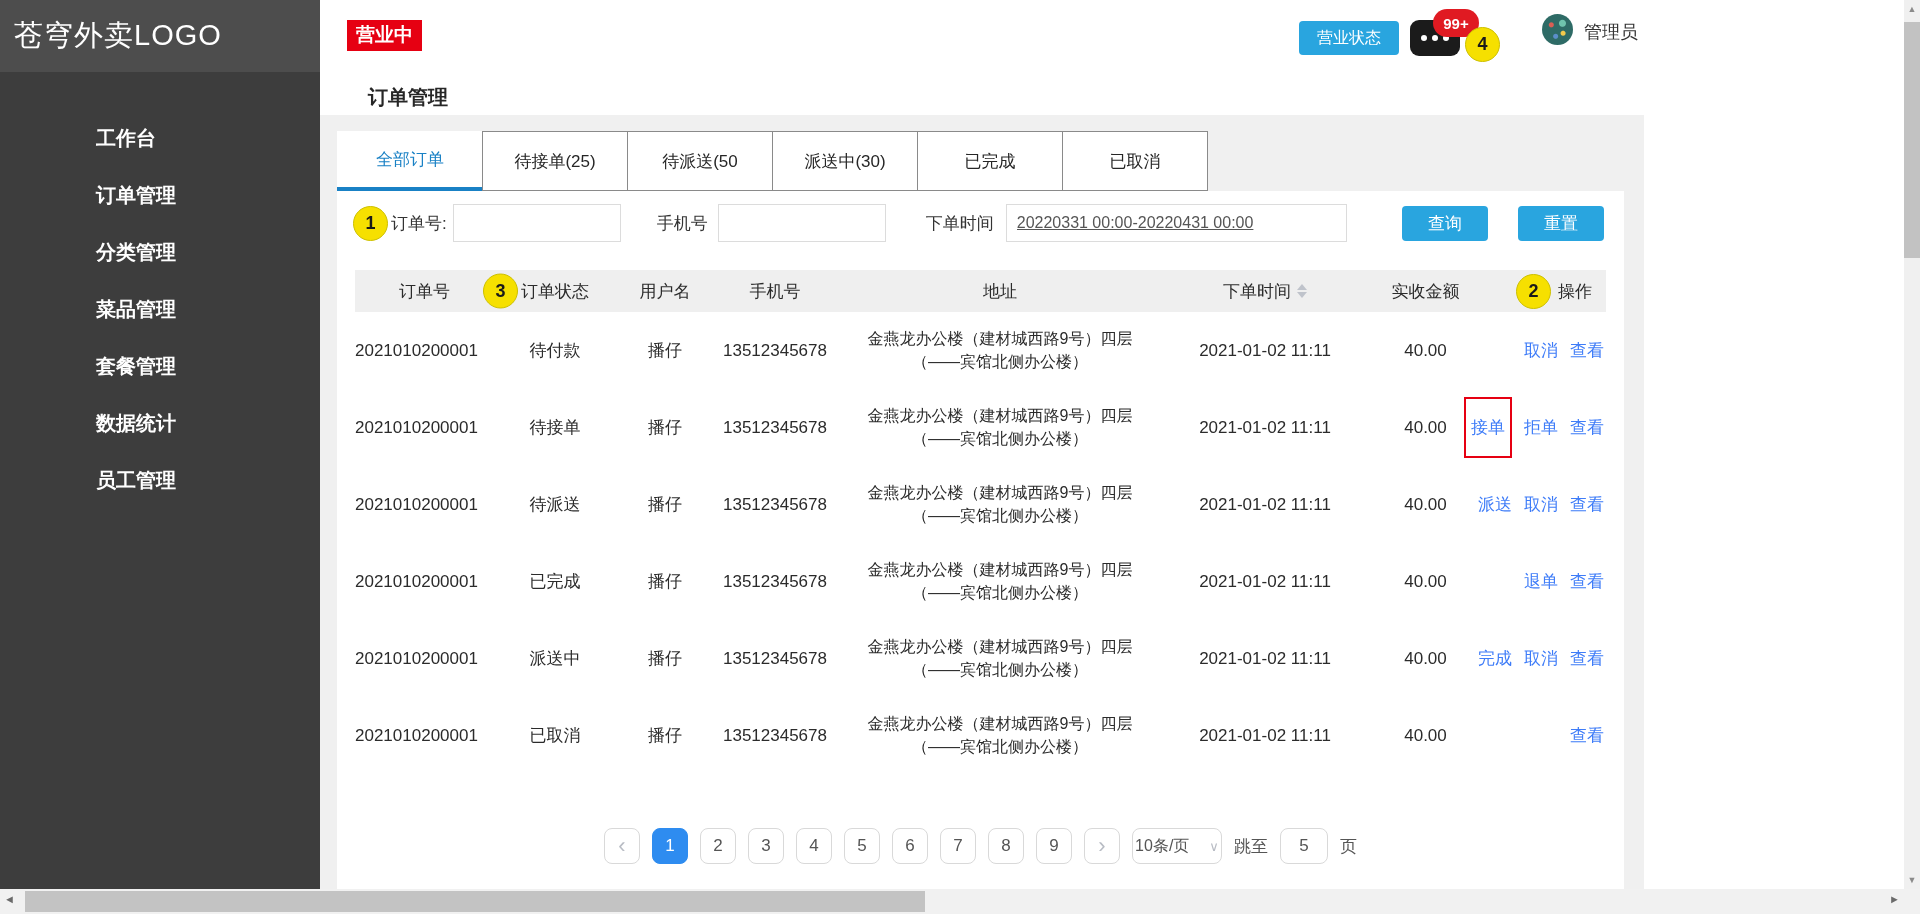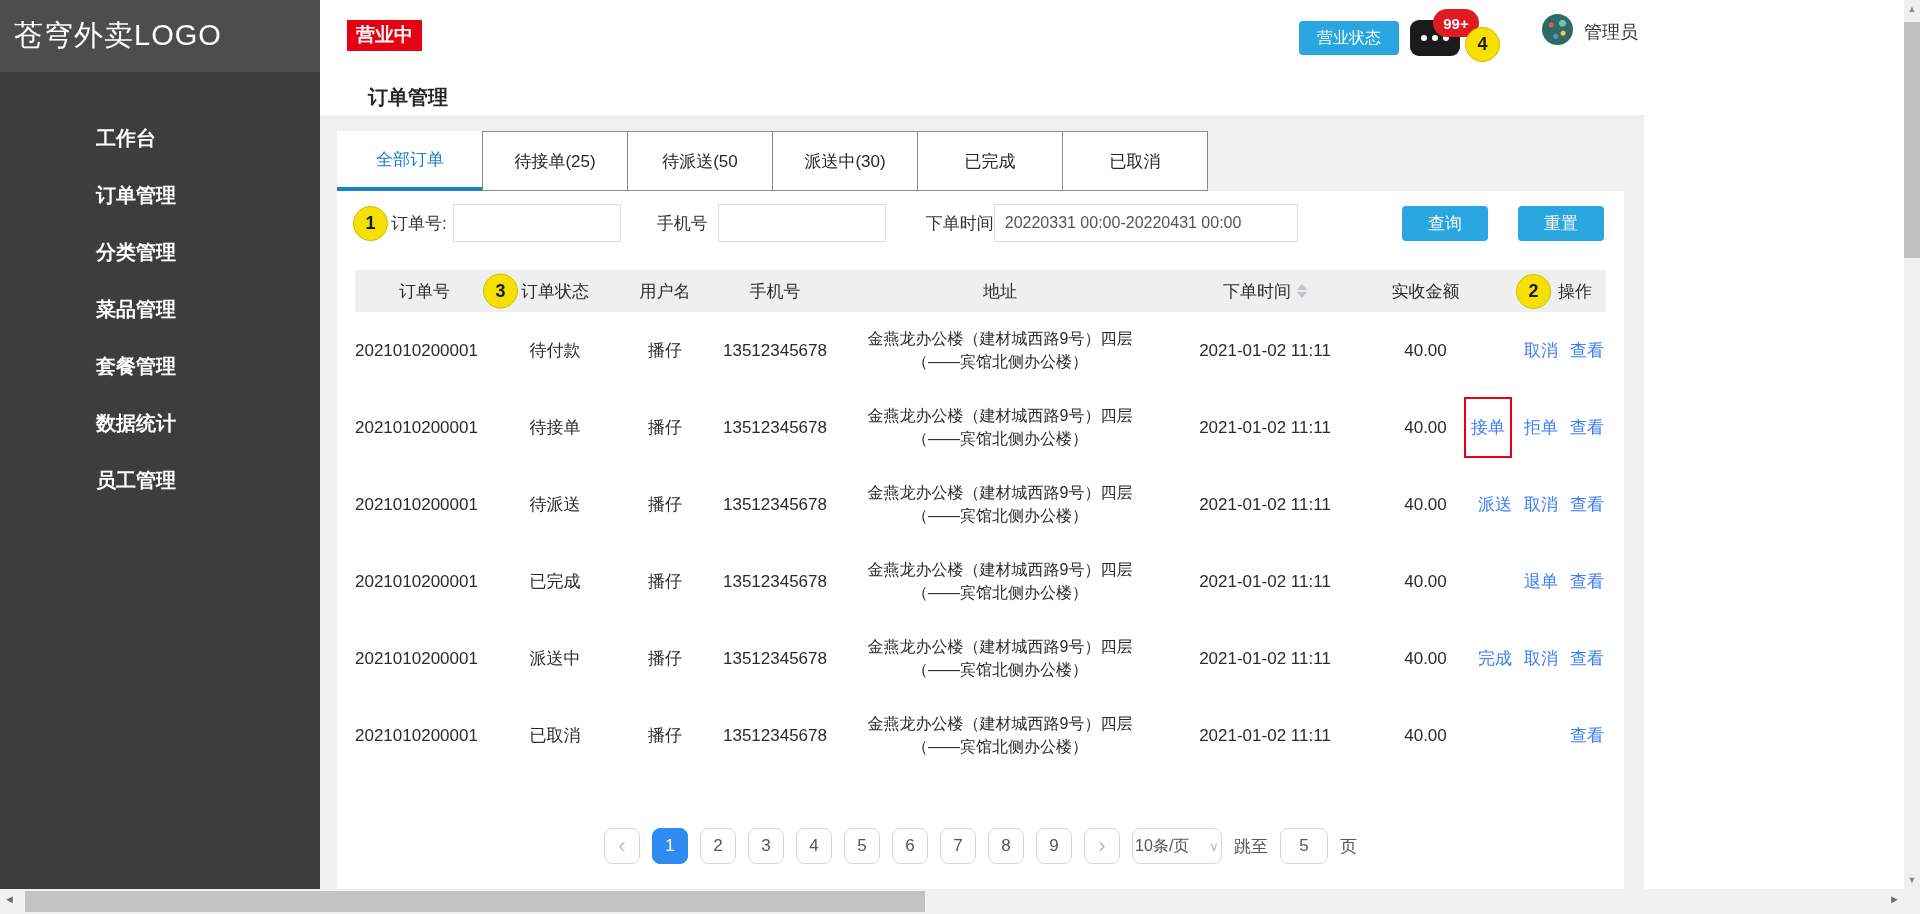--- a/index.html
+++ b/index.html
@@ -53,21 +53,21 @@
 
   .card { position:absolute; left:17px; top:76px; width:1287px; height:698px; background:#fff; }
 
   
   .search-row { display:flex; align-items:center; padding:13px 20px 0 16px; }
   .search-row .lbl { font-size:17px; color:#333; }
   .inp { height:38px; border:1px solid #dcdcdc; background:#fff; font-size:16px; color:#555;
          padding:0 10px; font-family:"Liberation Sans", sans-serif; }
   .inp-order { width:168px; margin-left:6px; }
   .inp-phone { width:168px; margin-left:10px; }
-  .inp-time  { width:304px; margin-left:0; }
+  .inp-time  { width:341px; margin-left:12px;text-decoration:underline; }
   .lbl-phone { margin-left:36px; }
   .lbl-time  { margin-left:40px; }
   .lbl-order { margin-left:3px; }
   .spacer { flex:1; }
   .btn-blue { width:86px; height:35px; background:#29a5df; border:none; border-radius:4px;
               color:#fff; font-size:17px; cursor:pointer; }
   .btn-reset { margin-left:30px; }
 
   
   .table { margin:28px 18px 0 18px; }

